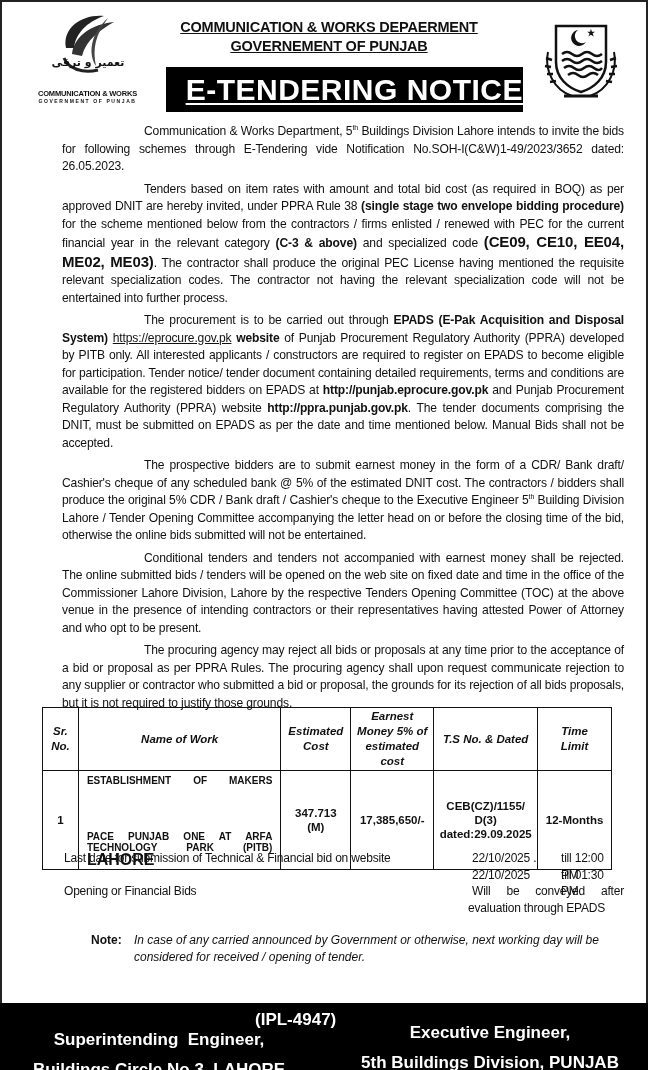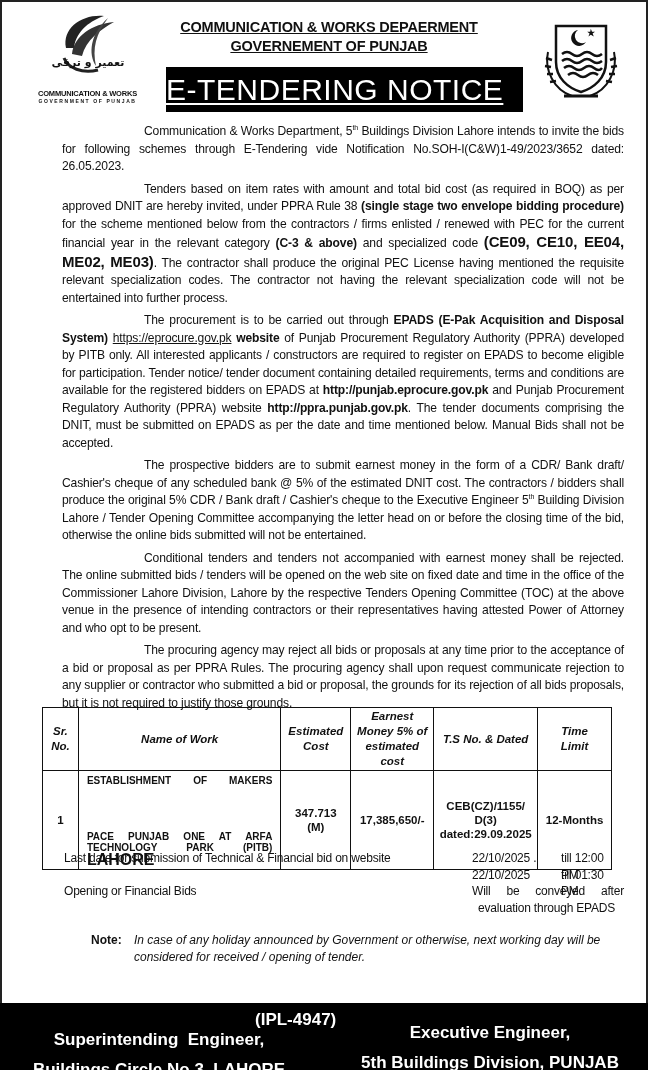--- a/index.html
+++ b/index.html
@@ -6,21 +6,21 @@
   html, body { width: 648px; height: 1070px; background: #fff; overflow: hidden; }
   body { font-family: "Liberation Sans", sans-serif; color: #111; position: relative; }
   .frame { position: absolute; left: 0; top: 0; width: 648px; height: 1070px; border: 2px solid #222; border-bottom: none; }
   
   .hdr { position: absolute; left: 0; top: 0; width: 648px; height: 120px; }
   .logo-left { position: absolute; left: 30px; top: 8px; width: 115px; height: 110px; text-align: center; }
   .logo-left svg { display: block; margin: 0 auto; }
   .logo-left .cw { font-size: 7.5px; font-weight: bold; letter-spacing: -0.2px; margin-top: 9px; }
   .logo-left .gp { font-size: 5px; font-weight: bold; letter-spacing: 1.6px; }
   .hdr-title { position: absolute; left: 170px; top: 18px; width: 318px; text-align: center; font-weight: bold; font-size: 14.5px; line-height: 19px; text-decoration: underline; letter-spacing: -0.2px; }
-  .notice-box { position: absolute; left: 166px; top: 67px; width: 357px; height: 45px; background: #000; color: #fff; text-align: left; font-size: 30px; font-weight: normal; line-height: 45px; letter-spacing: 0.5px; }
+  .notice-box { position: absolute; left: 166px; top: 67px; width: 357px; height: 45px; background: #000; color: #fff; text-align: right; font-size: 30px; font-weight: bold; line-height: 45px; letter-spacing: 0.5px; }
   .notice-box span { text-decoration: underline; text-decoration-thickness: 2px; text-underline-offset: 3px; }
   .logo-right { position: absolute; left: 538px; top: 12px; width: 86px; height: 92px; }
   
   .content { position: absolute; left: 62px; width: 562px; font-size: 12.1px; line-height: 17.5px; text-align: justify; letter-spacing: -0.15px; }
   .content p { text-indent: 82px; margin-bottom: 5px; }
   .content b { font-weight: bold; }
   .content .big { font-size: 15px; font-weight: bold; }
   .content u { text-decoration: underline; }
   sup { font-size: 7px; vertical-align: super; line-height: 0; }
   
@@ -28,21 +28,21 @@
   .tbl th, .tbl td { border: 1.5px solid #111; text-align: center; vertical-align: middle; }
   .tbl th { font-style: italic; font-weight: bold; height: 63px; line-height: 15px; }
   .tbl td { height: 56px; font-weight: bold; font-size: 11.5px; line-height: 14px; }
   
   .sched { position: absolute; left: 64px; top: 850px; width: 560px; font-size: 12px; line-height: 16.5px; letter-spacing: -0.2px; }
   .sched .row { position: relative; height: 16.5px; }
   .sched .lbl { position: absolute; left: 0; }
   .sched .date { position: absolute; left: 408px; }
   .sched .time { position: absolute; left: 497px; }
   .sched .conv { position: absolute; left: 408px; width: 152px; text-align: justify; text-align-last: justify; }
-  .sched .conv2 { position: absolute; left: 414px; }
+  .sched .conv2 { position: absolute; left: 404px; }
   .note { position: absolute; left: 91px; top: 932px; width: 530px; font-size: 12px; line-height: 17px; }
   .note .nlbl { position: absolute; left: 0; top: 0; font-weight: bold; }
   .note .ntext { position: absolute; left: 43px; top: 0; width: 485px; font-style: italic; }
   
   .footer { position: absolute; left: 0; top: 975px; width: 648px; height: 95px; background: #000; color: #fff; font-weight: bold; margin-top: 28px; }
   .ipl { position: absolute; left: 255px; top: 7px; font-size: 17px; }
   .left-sig { position: absolute; left: 14px; top: 22px; width: 290px; text-align: center; font-size: 17px; line-height: 30px; }
   .right-sig { position: absolute; left: 340px; top: 15px; width: 300px; text-align: center; font-size: 17px; line-height: 30px; }
 </style>
 </head>
@@ -140,21 +140,21 @@
     <span class="lbl">Opening or Financial Bids</span>
     <span class="conv">Will be conveyed after</span>
   </div>
   <div class="row">
     <span class="conv2">evaluation through EPADS</span>
   </div>
 </div>
 
 <div class="note">
   <span class="nlbl">Note:</span>
-  <span class="ntext">In case of any holiday announced by Government or otherwise, next working day will be considered for received / opening of tender.</span>
+  <span class="ntext">In case of any carried announced by Government or otherwise, next working day will be considered for received / opening of tender.</span>
 </div>
 
 <div class="footer">
   <div class="ipl">(IPL-4947)</div>
   <div class="left-sig">
     <div style="white-space:pre;">Superintending  Engineer,</div>
     <div>Buildings Circle No.3, LAHORE</div>
   </div>
   <div class="right-sig">
     <div>Executive Engineer,</div>

